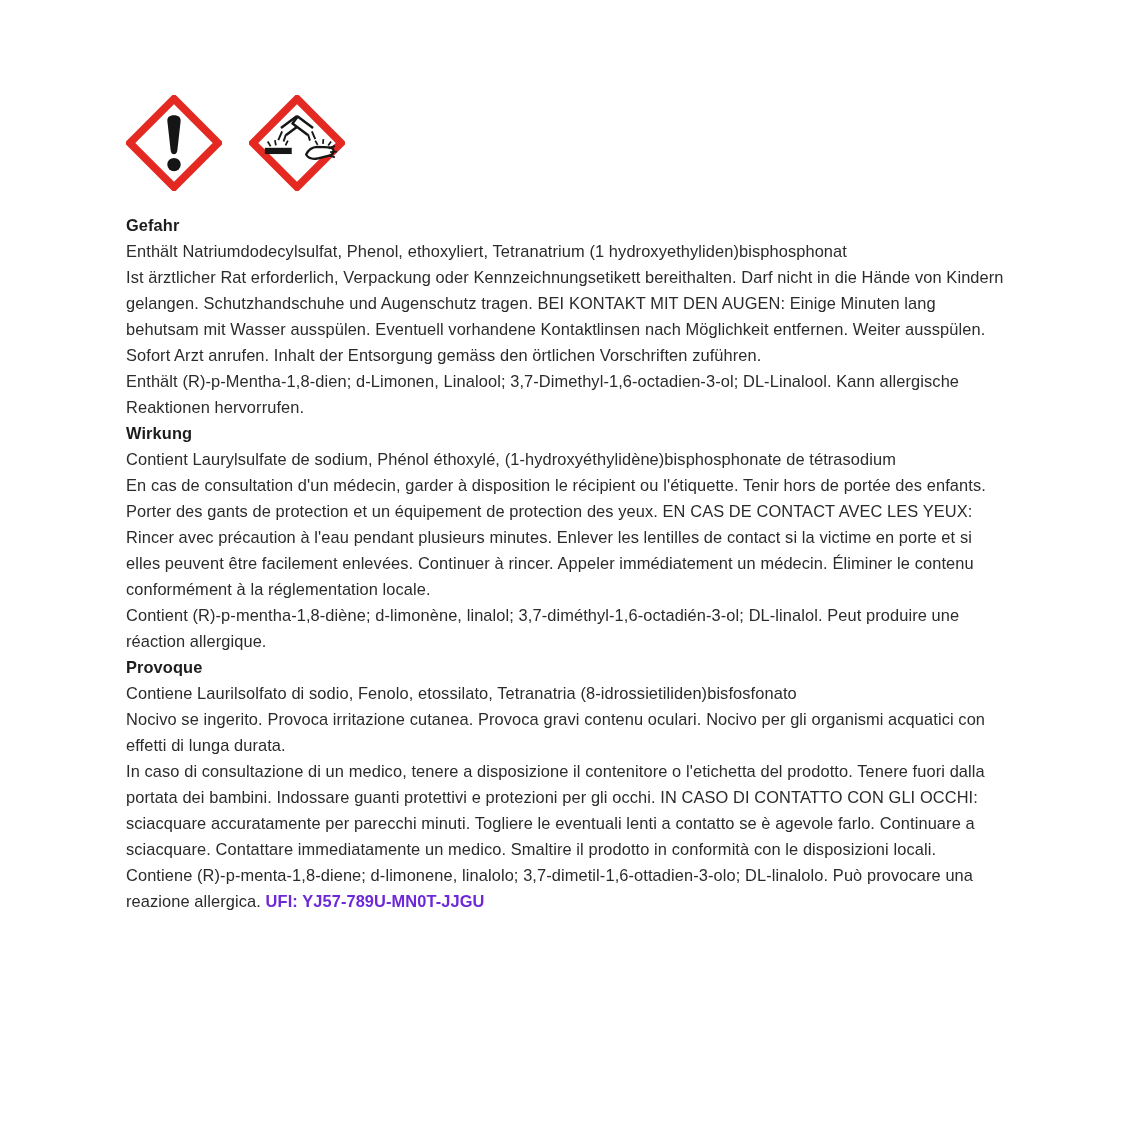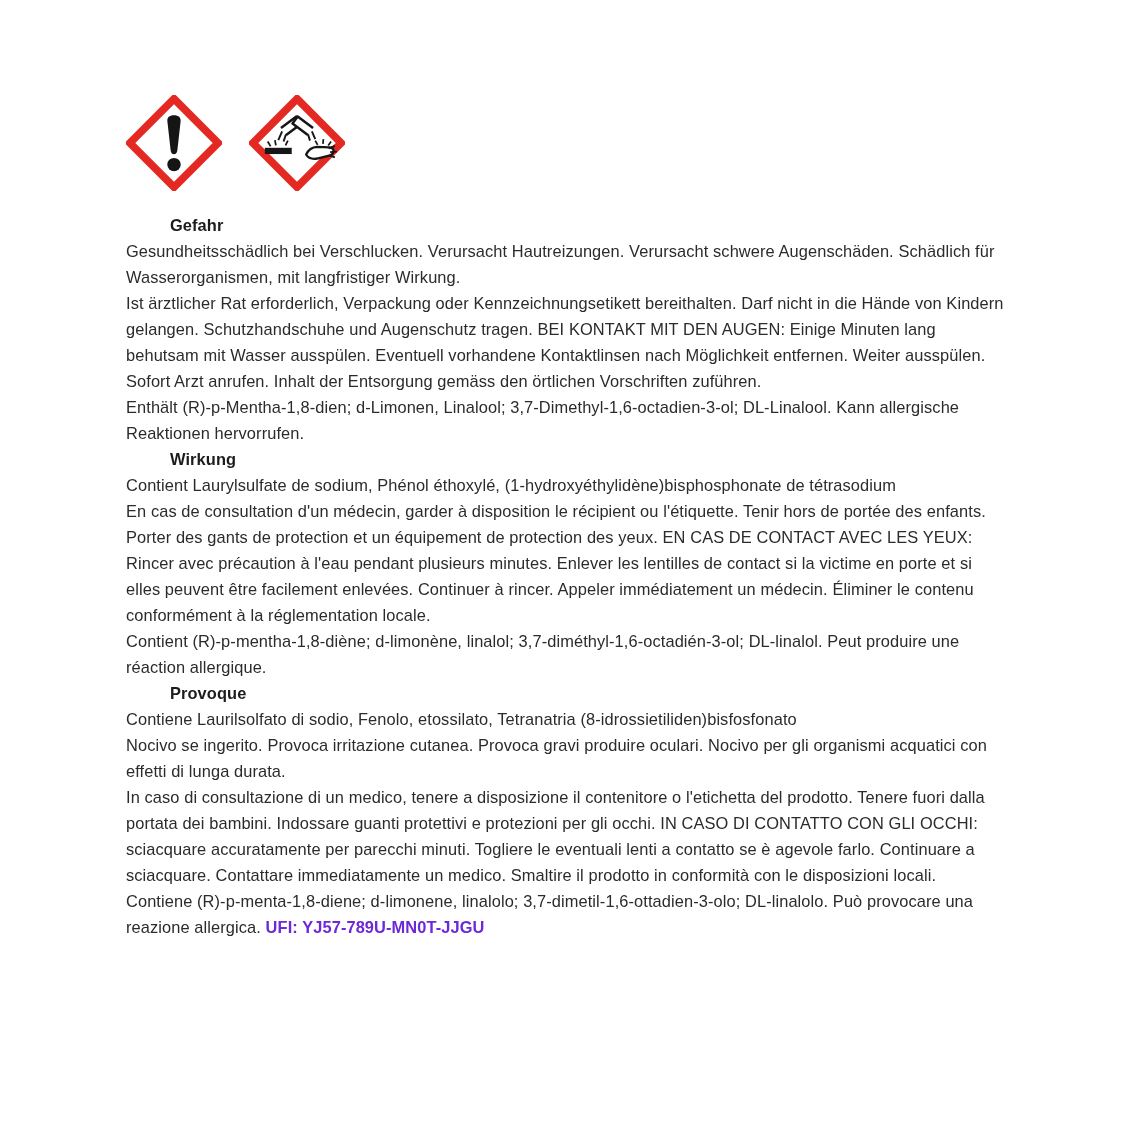--- a/index.html
+++ b/index.html
@@ -16,21 +16,21 @@
     width: 882px;
     color: #2b2b2b;
   }
   .pictograms {
     display: flex;
     gap: 27px;
     margin-bottom: 21px;
   }
   .pictogram { width: 96px; height: 96px; display: block; }
   .label-text { font-size: 16.4px; line-height: 26px; letter-spacing: 0.1px; }
-  .signal-word { font-weight: 700; color: #1c1c1c; margin-left: 44px; }
+  .signal-word { font-weight: 700; color: #1c1c1c; }
   p { margin: 0; }
   .ufi { font-weight: 700; color: #6d28d9; }
 </style>
 </head>
 <body>
 
 <div class="content">
 
   <div class="pictograms">
 
@@ -52,33 +52,33 @@
       <path d="M65.5 38 L69 46 M61.5 41 L63.5 47.5" stroke="#161616" stroke-width="2" fill="none"></path>
       <path d="M71.5 52 l-2.5 -4.5 M77 51 l0.5 -5 M82.5 52.5 l3 -4" stroke="#161616" stroke-width="1.8" fill="none"></path>
 
       <path d="M59.5 62 q3.5 -7.5 11.5 -8 l12.5 0.5 q5 0.5 4.5 4.5 q-0.5 3.5 -5.5 4.5 l-10.5 2.5 q-9 2 -12.5 -4 Z" fill="#ffffff" stroke="#161616" stroke-width="2.4" stroke-linejoin="round"></path>
       <path d="M83 55.5 l6.5 -2.5 M84.5 59.5 l7 -0.5 M83.5 63 l6 2" stroke="#161616" stroke-width="1.9" fill="none"></path>
     </svg>
   </div>
 
   <div class="label-text">
     <p class="signal-word">Gefahr</p>
-    <p>Gesundheitsschädlich bei Verschlucken. Verursacht Hautreizungen. Verursacht schwere Augenschäden. Schädlich für Wasserorganismen, mit langfristiger Wirkung.</p>
+    <p>Enthält Natriumdodecylsulfat, Phenol, ethoxyliert, Tetranatrium (1 hydroxyethyliden)bisphosphonat</p>
     <p>Ist ärztlicher Rat erforderlich, Verpackung oder Kennzeichnungsetikett bereithalten. Darf nicht in die Hände von Kindern gelangen. Schutzhandschuhe und Augenschutz tragen. BEI KONTAKT MIT DEN AUGEN: Einige Minuten lang behutsam mit Wasser ausspülen. Eventuell vorhandene Kontaktlinsen nach Möglichkeit entfernen. Weiter ausspülen. Sofort Arzt anrufen. Inhalt der Entsorgung gemäss den örtlichen Vorschriften zuführen.</p>
     <p>Enthält (R)-p-Mentha-1,8-dien; d-Limonen, Linalool; 3,7-Dimethyl-1,6-octadien-3-ol; DL-Linalool. Kann allergische Reaktionen hervorrufen.</p>
   </div>
 
   <div class="label-text">
     <p class="signal-word">Wirkung</p>
     <p>Contient Laurylsulfate de sodium, Phénol éthoxylé, (1-hydroxyéthylidène)bisphosphonate de tétrasodium</p>
     <p>En cas de consultation d'un médecin, garder à disposition le récipient ou l'étiquette. Tenir hors de portée des enfants. Porter des gants de protection et un équipement de protection des yeux. EN CAS DE CONTACT AVEC LES YEUX: Rincer avec précaution à l'eau pendant plusieurs minutes. Enlever les lentilles de contact si la victime en porte et si elles peuvent être facilement enlevées. Continuer à rincer. Appeler immédiatement un médecin. Éliminer le contenu conformément à la réglementation locale.</p>
     <p>Contient (R)-p-mentha-1,8-diène; d-limonène, linalol; 3,7-diméthyl-1,6-octadién-3-ol; DL-linalol. Peut produire une réaction allergique.</p>
   </div>
 
   <div class="label-text">
     <p class="signal-word">Provoque</p>
     <p>Contiene Laurilsolfato di sodio, Fenolo, etossilato, Tetranatria (8-idrossietiliden)bisfosfonato</p>
-    <p>Nocivo se ingerito. Provoca irritazione cutanea. Provoca gravi produire oculari. Nocivo per gli organismi acquatici con effetti di lunga durata.</p>
+    <p>Nocivo se ingerito. Provoca irritazione cutanea. Provoca gravi contenu oculari. Nocivo per gli organismi acquatici con effetti di lunga durata.</p>
     <p>In caso di consultazione di un medico, tenere a disposizione il contenitore o l'etichetta del prodotto. Tenere fuori dalla portata dei bambini. Indossare guanti protettivi e protezioni per gli occhi. IN CASO DI CONTATTO CON GLI OCCHI: sciacquare accuratamente per parecchi minuti. Togliere le eventuali lenti a contatto se è agevole farlo. Continuare a sciacquare. Contattare immediatamente un medico. Smaltire il prodotto in conformità con le disposizioni locali.</p>
     <p><span>Contiene (R)-p-menta-1,8-diene; d-limonene, linalolo; 3,7-dimetil-1,6-ottadien-3-olo; DL-linalolo. Può provocare una reazione allergica.</span> <strong class="ufi">UFI: YJ57-789U-MN0T-JJGU</strong></p>
   </div>
 
 </div>
 
 </body></html>

